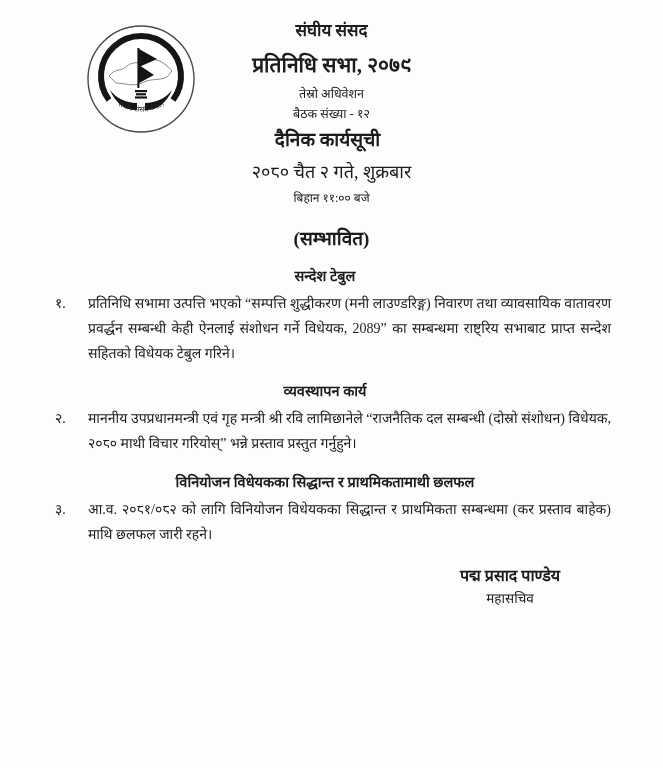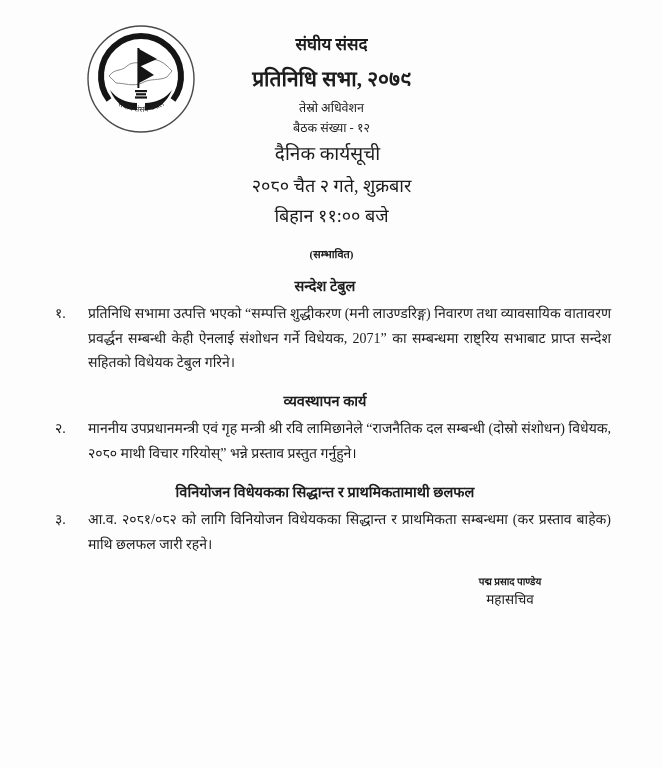--- a/index.html
+++ b/index.html
@@ -26,30 +26,30 @@
     width: 110px;
     height: 110px;
   }
   .emblem svg { width: 100%; height: 100%; }
   
   .doc-header {
     padding-top: 18px;
     text-align: center;
     line-height: 1.15;
   }
-  .org-name      { font-size: 17px; font-weight: bold; margin: 17px 0 7px 0; }
+  .org-name      { font-size: 17px; font-weight: bold; margin: 3px 0 7px 0; }
   .house-name    { font-size: 21px; font-weight: bold; margin: 12px 0 10px 0; }
   .session-line  { font-size: 12.5px; margin: 0 0 6px 0; }
   .meeting-line  { font-size: 12.5px; margin: 0 0 8px 0; }
-  .doc-title     { font-size: 19px; font-weight: normal; margin: 0 8px 11px 0; }
+  .doc-title     { font-size: 19px; font-weight: bold; margin: 0 8px 11px 0; }
   .date-line     { font-size: 18px; margin: 0 0 9px 0; }
-  .time-line     { font-size: 18px; margin: 0; }
+  .time-line     { font-size: 12px; margin: 0; }
   .tentative-line{
     text-align: center;
-    font-size: 11px;
+    font-size: 19px;
     font-weight: bold;
     margin: 19px 0 0 0;
   }
   
   .agenda { margin-top: 0; }
   .section-heading {
     text-align: center;
     font-size: 14.5px;
     font-weight: bold;
     margin: 14px 13px 7px 0;
@@ -72,21 +72,21 @@
     line-height: 1.78;
     text-align: justify;
   }
   
   .signature-block {
     margin: 16px 48px 0 auto;
     width: 210px;
     text-align: center;
     line-height: 1.55;
   }
-  .signer-name { font-size: 10px; font-weight: bold; }
+  .signer-name { font-size: 16px; font-weight: bold; }
   .signer-role { font-size: 13.5px; font-weight: normal; }
 </style>
 </head>
 <body>
 
 <div class="page">
 
   <div class="emblem">
     <svg viewBox="0 0 110 110" xmlns="http://www.w3.org/2000/svg">
       <circle cx="55" cy="55" r="53" fill="#ffffff" stroke="#4a4a4a" stroke-width="1.4"></circle>
@@ -126,21 +126,21 @@
   </header>
 
   <div class="tentative-line">(सम्भावित)</div>
 
   <main class="agenda">
 
     <section>
       <h3 class="section-heading">सन्देश टेबुल</h3>
       <div class="agenda-item">
         <span class="item-number">१.</span>
-        <p class="item-text">प्रतिनिधि सभामा उत्पत्ति भएको “सम्पत्ति शुद्धीकरण (मनी लाउण्डरिङ्ग) निवारण तथा व्यावसायिक वातावरण प्रवर्द्धन सम्बन्धी केही ऐनलाई संशोधन गर्ने विधेयक, 2071” का सम्बन्धमा राष्ट्रिय सभाबाट प्राप्त सन्देश सहितको विधेयक टेबुल गरिने।</p>
+        <p class="item-text">प्रतिनिधि सभामा उत्पत्ति भएको “सम्पत्ति शुद्धीकरण (मनी लाउण्डरिङ्ग) निवारण तथा व्यावसायिक वातावरण प्रवर्द्धन सम्बन्धी केही ऐनलाई संशोधन गर्ने विधेयक, 2089” का सम्बन्धमा राष्ट्रिय सभाबाट प्राप्त सन्देश सहितको विधेयक टेबुल गरिने।</p>
       </div>
     </section>
 
     <section>
       <h3 class="section-heading">व्यवस्थापन कार्य</h3>
       <div class="agenda-item">
         <span class="item-number">२.</span>
         <p class="item-text">माननीय उपप्रधानमन्त्री एवं गृह मन्त्री श्री रवि लामिछानेले “राजनैतिक दल सम्बन्धी (दोस्रो संशोधन) विधेयक, २०८० माथी विचार गरियोस्” भन्ने प्रस्ताव प्रस्तुत गर्नुहुने।</p>
       </div>
     </section>

